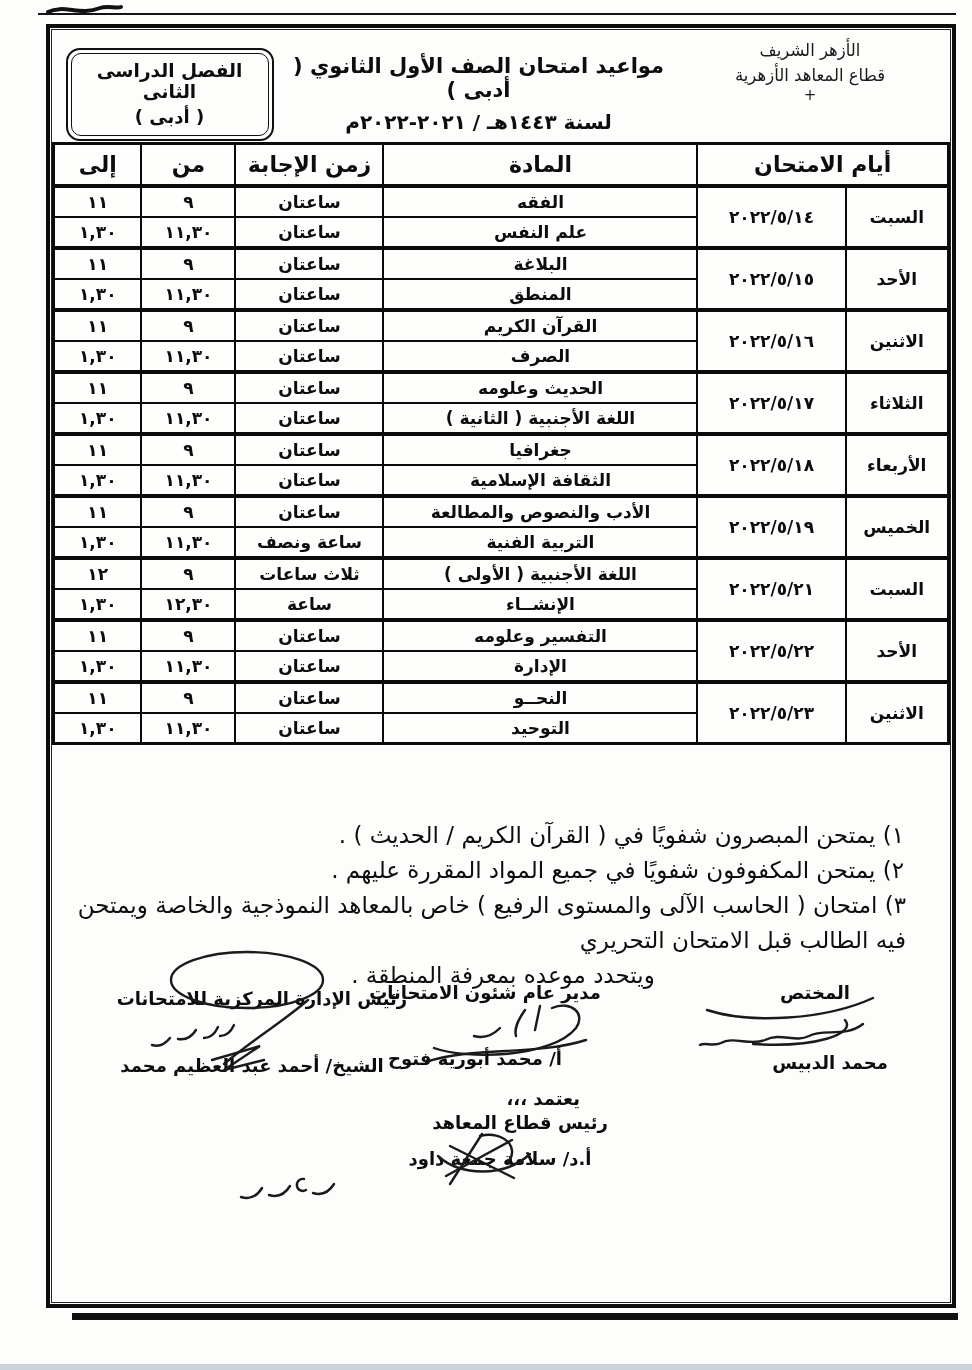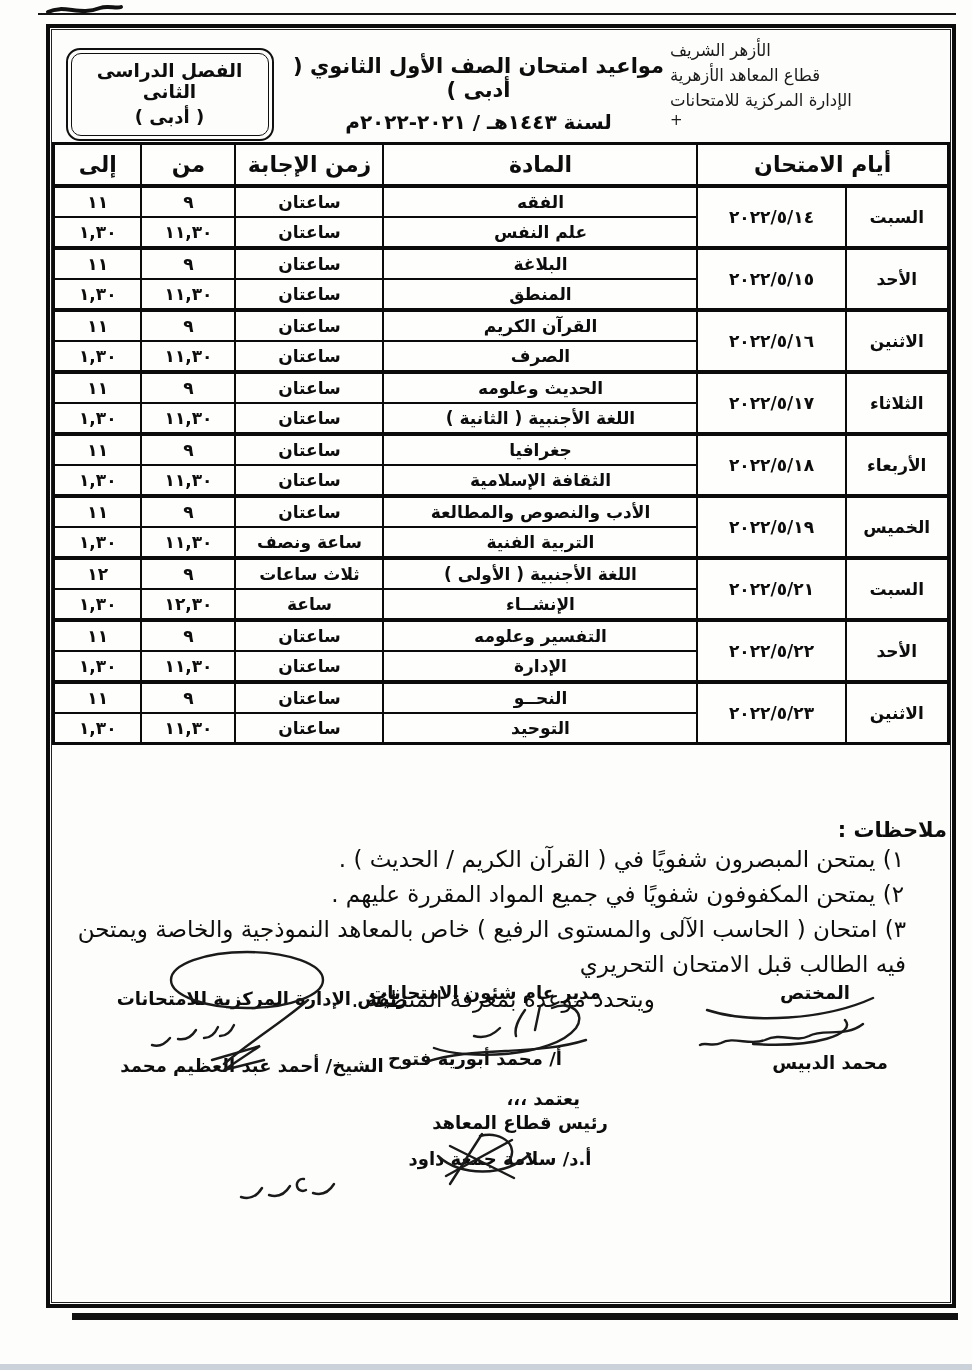--- a/index.html
+++ b/index.html
@@ -14,21 +14,21 @@
   .screen-edge { position:absolute; left:0; bottom:0; width:972px; height:6px; background:#ccd2da; }
 
   .frame {
     position:absolute; left:46px; top:24px; width:910px; height:1284px;
     border:4px solid #0c0c0c; background:#fdfdfb;
   }
   .frame-inner { position:absolute; inset:1px; border:1px solid #222; }
 
   
   .doc-header { position:absolute; top:0; left:0; right:0; height:112px; display:flex; flex-direction:row; }
-  .org-block { width:280px; padding-top:8px; text-align:left; font-size:16.5px; line-height:25px; color:#1b1b1b; }
+  .org-block { width:280px; padding-top:8px; text-align:center; font-size:16.5px; line-height:25px; color:#1b1b1b; }
   .org-block .org-line { letter-spacing:1px; transform:scaleY(1.04); }
   .org-plus { font-size:15px; line-height:14px; }
   .title-block { flex:1; text-align:center; padding-top:24px; }
   .title-l1 { font-weight:bold; font-size:21px; }
   .title-l2 { font-weight:bold; font-size:20px; margin-top:8px; }
   .semester-wrap { width:235px; display:flex; align-items:center; justify-content:center; padding-top:16px; }
   .semester-box { border:2px solid #101010; border-radius:14px; padding:3px; width:208px; }
   .semester-box-inner { border:1.5px solid #101010; border-radius:10px; text-align:center; padding:6px 4px 8px; }
   .sem-l1 { font-weight:bold; font-size:18.5px; }
   .sem-l2 { font-weight:bold; font-size:18px; margin-top:4px; }
@@ -85,21 +85,20 @@
     <path d="M4,12 C20,4 36,16 56,8 C64,5 72,9 77,7"></path>
   </svg>
 
   <div class="frame">
     <div class="frame-inner">
 
       <div class="doc-header">
         <div class="org-block">
           <div class="org-line">الأزهر الشريف</div>
           <div class="org-line">قطاع المعاهد الأزهرية</div>
-          <div class="org-line">الإدارة المركزية للامتحانات</div>
           <div class="org-plus">+</div>
         </div>
         <div class="title-block">
           <div class="title-l1">مواعيد امتحان الصف الأول الثانوي ( أدبى )</div>
           <div class="title-l2">لسنة ١٤٤٣هـ / ٢٠٢١-٢٠٢٢م</div>
         </div>
         <div class="semester-wrap">
           <div class="semester-box">
             <div class="semester-box-inner">
               <div class="sem-l1">الفصل الدراسى الثانى</div>
@@ -251,21 +250,20 @@
             <tr>
               <td class="subject-cell">التوحيد</td>
               <td class="duration-cell">ساعتان</td>
               <td class="from-cell">١١,٣٠</td>
               <td class="to-cell">١,٣٠</td>
             </tr>
           </tbody>
       </table>
 
       <div class="notes">
-        <div class="notes-heading">ملاحظات :</div>
         <div class="note-line">١) يمتحن المبصرون شفويًا في ( القرآن الكريم / الحديث ) .</div>
         <div class="note-line">٢) يمتحن المكفوفون شفويًا في جميع المواد المقررة عليهم .</div>
         <div class="note-line full">٣) امتحان ( الحاسب الآلى والمستوى الرفيع ) خاص بالمعاهد النموذجية والخاصة ويمتحن فيه الطالب قبل الامتحان التحريري</div>
         <div class="note-line centered">ويتحدد موعده بمعرفة المنطقة .</div>
       </div>
 
       <div class="sig-col sig-right-col">
         <div class="sig-title">المختص</div>
       </div>
       <div class="sig-name sig-right-name">محمد الدبيس</div>

